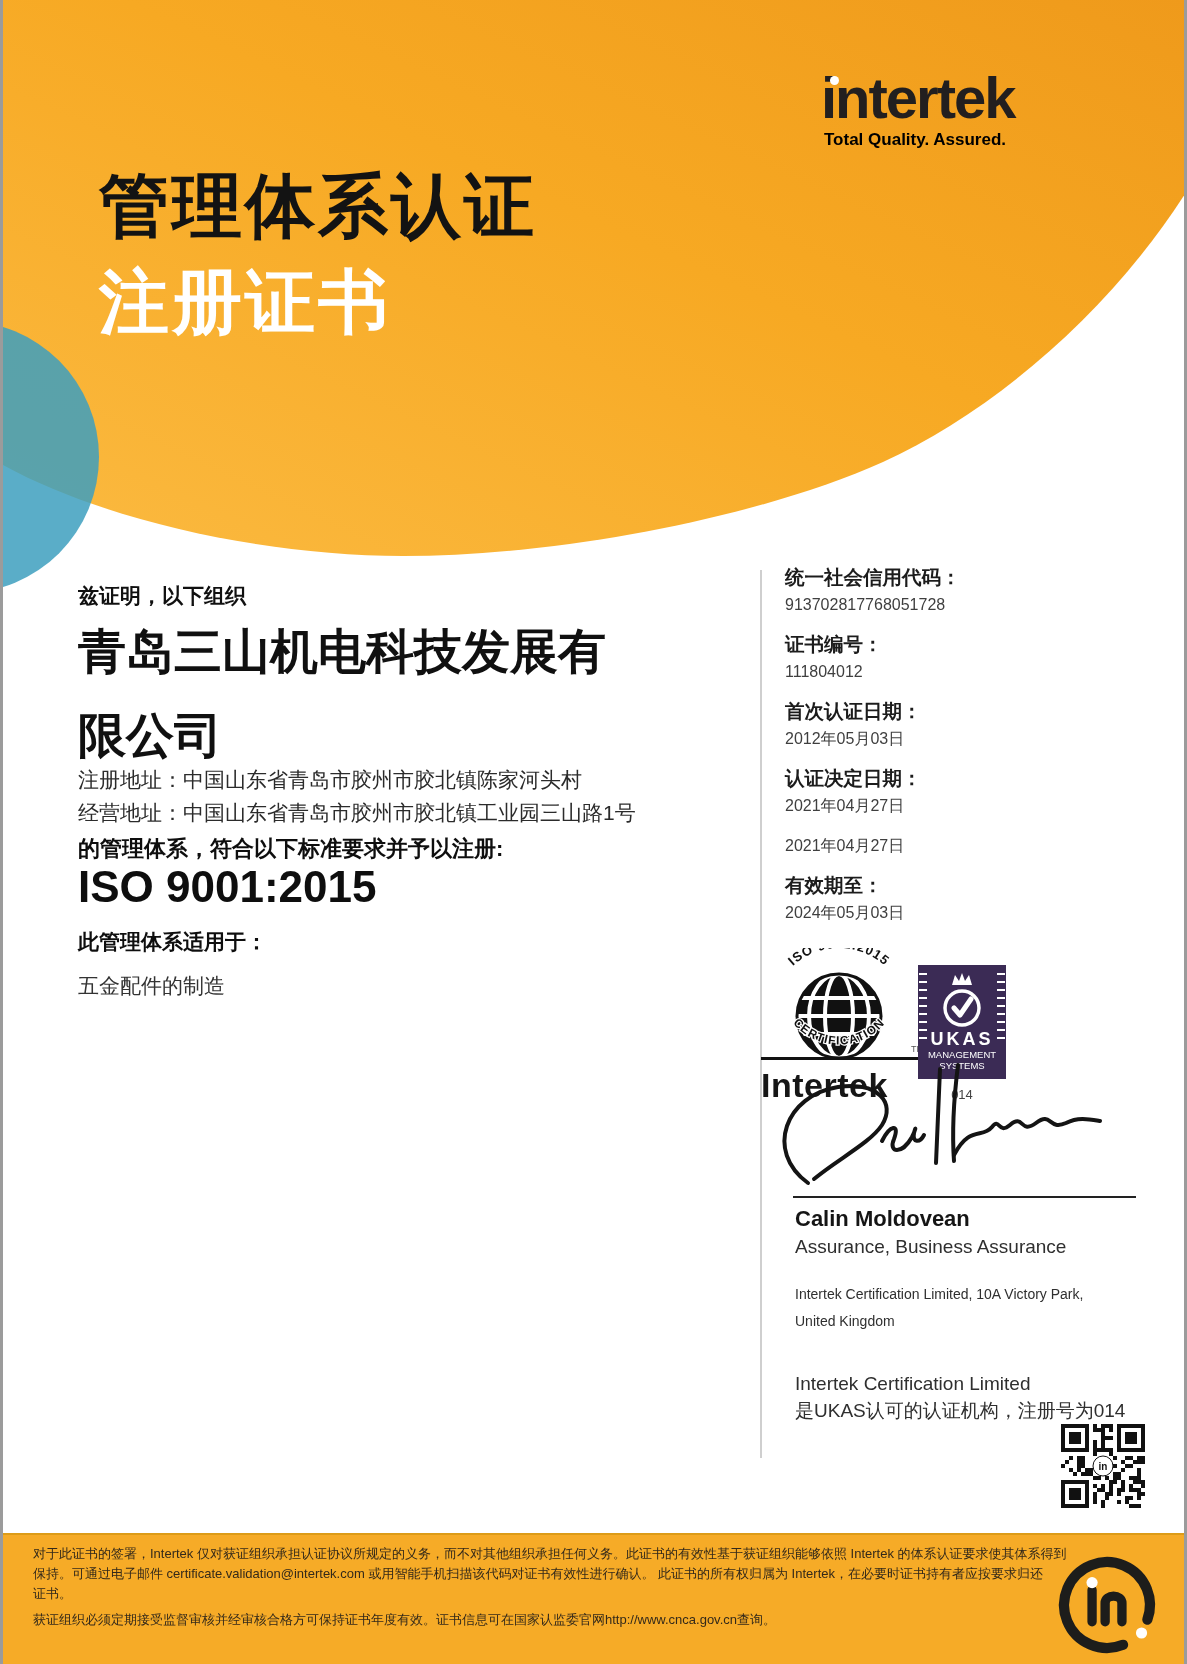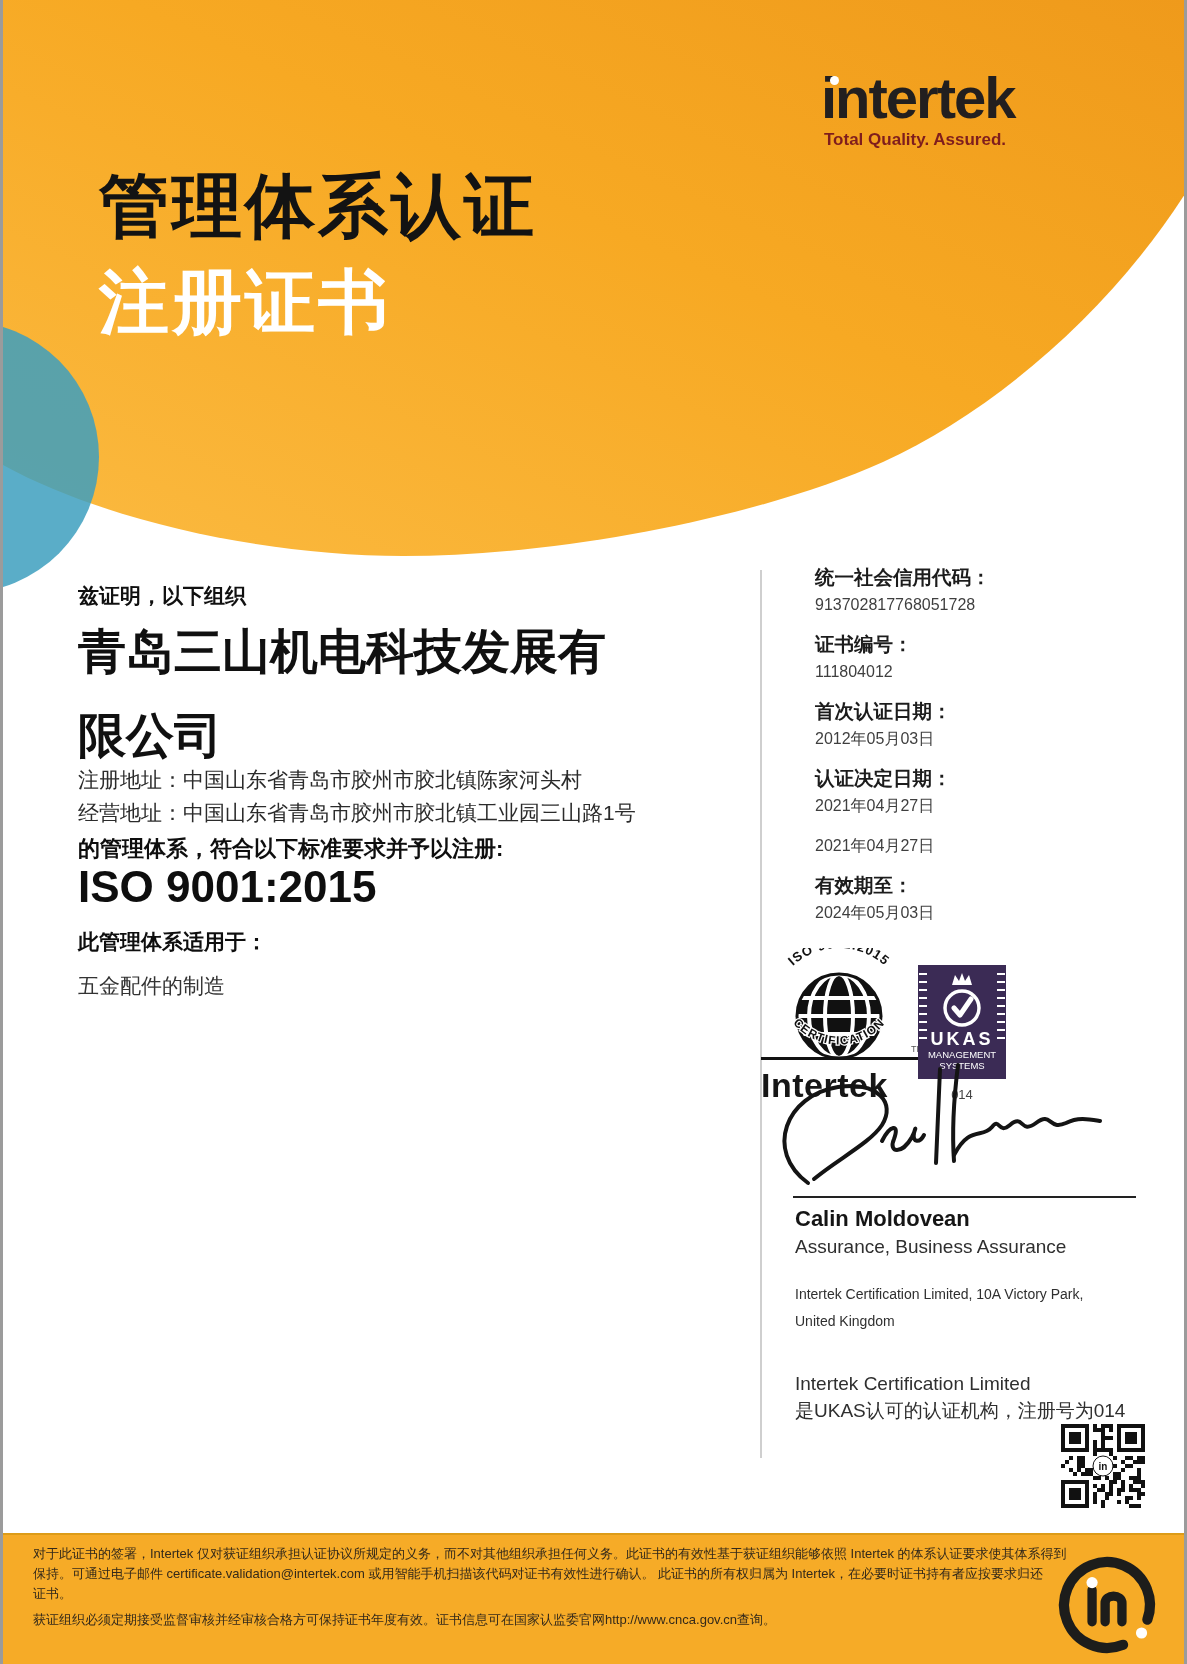--- a/index.html
+++ b/index.html
@@ -6,35 +6,35 @@
   .page{
     position:relative; width:1187px; height:1664px; margin:0 auto;
     background:#ffffff; overflow:hidden;
     border-left:3px solid #9b9b9b; border-right:3px solid #9b9b9b; box-sizing:border-box;
     font-family:"Liberation Sans", sans-serif; color:#1a1a1a;
   }
   .abs{position:absolute;}
   
   .brand{left:818px; top:64px; font-size:58px; font-weight:bold; letter-spacing:-2px; color:#221f1f;}
   .brand-dot{left:827px; top:76px; width:9px; height:9px; border-radius:50%; background:#fff;}
-  .tagline{left:821px; top:130px; font-size:17px; font-weight:bold; color:#7f1d1d;}
+  .tagline{left:821px; top:130px; font-size:17px; font-weight:bold; color:#000000;}
   .title1{left:96px; top:160px; font-size:70px; font-weight:900; color:#131313; letter-spacing:3px;text-align:right;}
   .title2{left:96px; top:256px; font-size:70px; font-weight:900; color:#ffffff; letter-spacing:3px;}
   
   .intro{left:75px; top:582px; font-size:21px; font-weight:bold; color:#101010;}
   .company{left:75px; top:610px; width:565px; font-size:48px; font-weight:900; line-height:84px; color:#101010;}
   .addr1{left:75px; top:766px; font-size:21px; color:#2b2b2b;}
   .addr2{left:75px; top:799px; font-size:21px; color:#2b2b2b;}
   .mgmt{left:75px; top:834px; font-size:22px; font-weight:bold; color:#0e0e0e;}
   .standard{left:75px; top:862px; font-size:44px; font-weight:900; color:#0e0e0e;}
   .scope-label{left:75px; top:928px; font-size:21px; font-weight:bold; color:#0e0e0e;}
   .scope-value{left:75px; top:972px; font-size:21px; color:#333;}
   
   .divider{left:757px; top:570px; width:2px; height:888px; background:#cfcfcf;}
-  .details{left:812px; top:564px; width:360px; display:flex; flex-direction:column; gap:13px;}
+  .details{left:782px; top:564px; width:360px; display:flex; flex-direction:column; gap:13px;}
   .drow .dlabel{font-size:19.5px; font-weight:bold; color:#1c1c1c; line-height:27px;}
   .drow .dvalue{font-size:16px; color:#3f3f3f; line-height:27px;}
   .intertek-rule{left:758px; top:1057px; width:162px; height:3px; background:#111;}
   .intertek-word{left:758px; top:1066px; font-size:34px; font-weight:bold; color:#161616; letter-spacing:0.5px;}
   .ukas-num{left:915px; top:1087px; width:88px; text-align:center; font-size:13px; color:#444;}
   .sig-rule{left:790px; top:1196px; width:343px; height:2px; background:#222;}
   .sig-name{left:792px; top:1206px; font-size:22px; font-weight:800; color:#151515;}
   .sig-title{left:792px; top:1236px; font-size:19px; color:#2f2f2f;}
   .org-addr{left:792px; top:1281px; font-size:14px; color:#2f2f2f; line-height:27px;}
   .accred{left:792px; top:1370px; font-size:19px; color:#2f2f2f; line-height:27px;}

